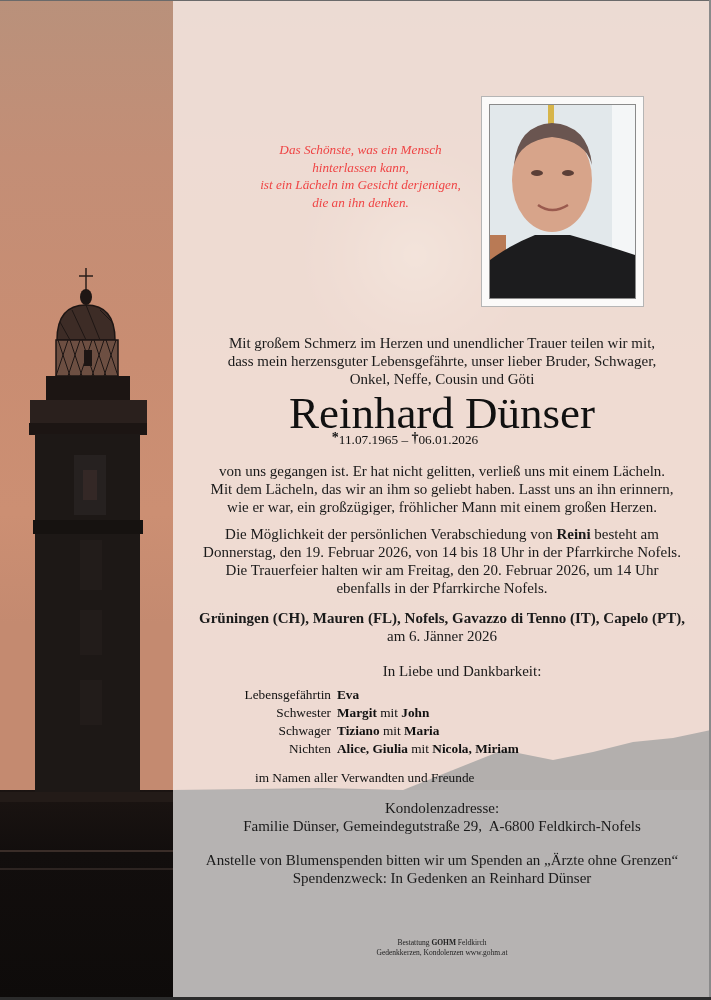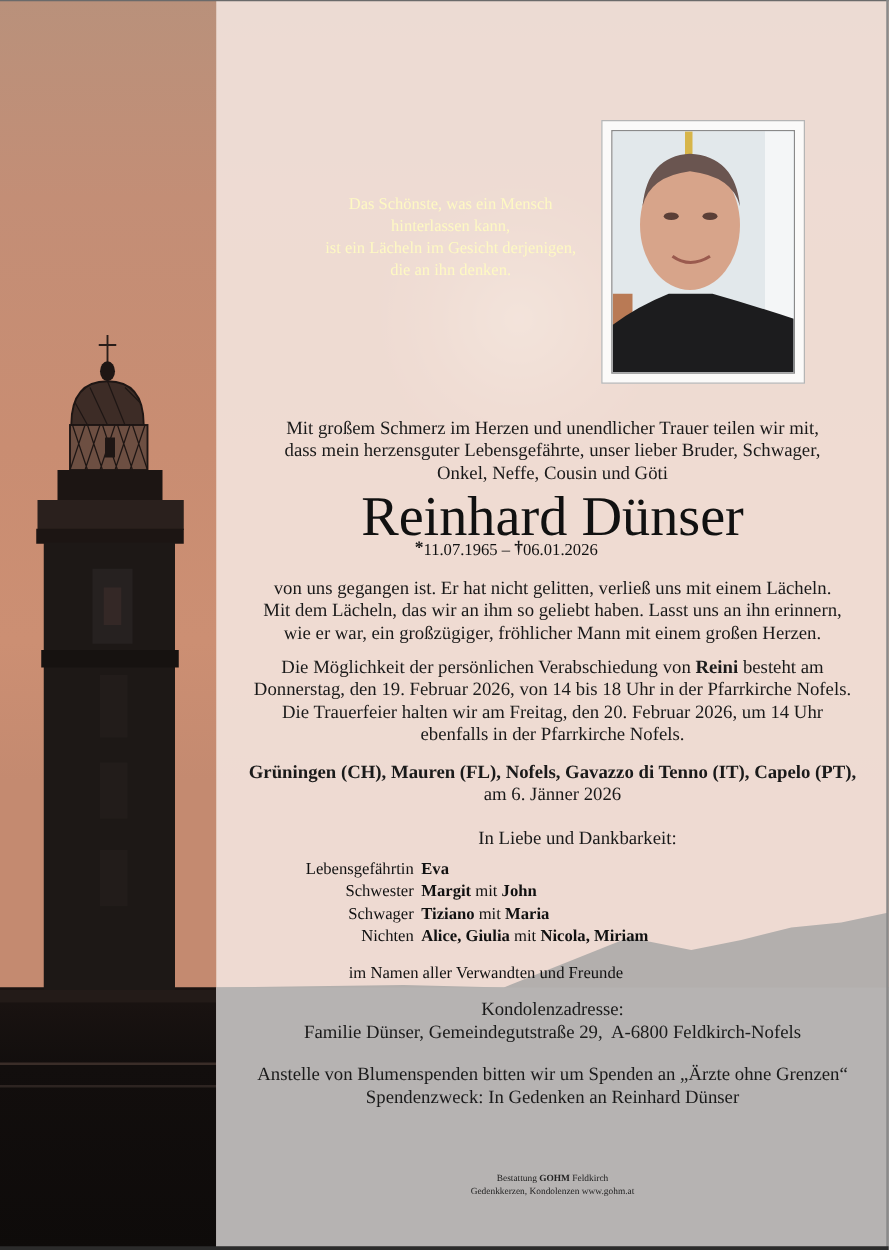--- a/index.html
+++ b/index.html
@@ -34,22 +34,22 @@
       background: #b6b3b2;
     }
     .headland {
       position:absolute; left:173px; top:730px; width:538px; height:70px;
     }
     .top-border { position:absolute; left:0; top:0; width:711px; height:1px; background:#6a6a6a; }
     .bottom-border { position:absolute; left:0; top:997px; width:711px; height:3px; background:#2b2b2b; }
     .right-border { position:absolute; left:709px; top:0; width:2px; height:1000px; background:#8a8a8a; }
 
     .quote {
-      position:absolute; left:233px; top:154px; width:255px; text-align:center;
-      font-size:13.2px; line-height:17.5px; color:#fef9c3;
+      position:absolute; left:233px; top:141px; width:255px; text-align:center;
+      font-style:italic; font-size:13.2px; line-height:17.5px; color:#ef4444;
     }
     .photo-frame {
       position:absolute; left:481px; top:96px; width:163px; height:211px;
       background:#fbfaf9; border:1px solid #b5b5b5; box-sizing:border-box;
     }
     .photo {
       position:absolute; left:7px; top:7px; width:147px; height:195px;
       border:1px solid #8a8a8a; box-sizing:border-box; overflow:hidden;
       background: linear-gradient(180deg, #e6ecef 0%, #dbe2e6 60%, #d0d6d8 100%);
     }
@@ -60,21 +60,21 @@
     .dates .sym { font-size:14px; font-weight:bold; position:relative; top:-2px; }
     .para1 { top:462px; }
     .para2 { top:525px; }
     .places { top:609px; }
     .places .b { font-weight:bold; }
     .thanks { top:662px;padding-left:20px; }
     .family { position:absolute; left:173px; top:686px; width:538px; font-size:13.3px; line-height:18px; }
     .family .row { display:flex; }
     .family .rel { width:164px; text-align:right; padding-right:6px; box-sizing:border-box; }
     .family .who b { font-weight:bold; }
-    .family .note { padding-left:106px; margin-top:11px; }
+    .family .note { padding-left:82px; margin-top:11px; }
     .condo { top:799px; }
     .donate { top:851px; }
     .footer { position:absolute; left:173px; top:938px; width:538px; text-align:center; font-size:7.5px; line-height:10px; color:#222; }
     .footer b { font-weight:bold; }
   </style>
 </head>
 <body>
 
 <div class="page">
   <div class="bg-sky"></div>

